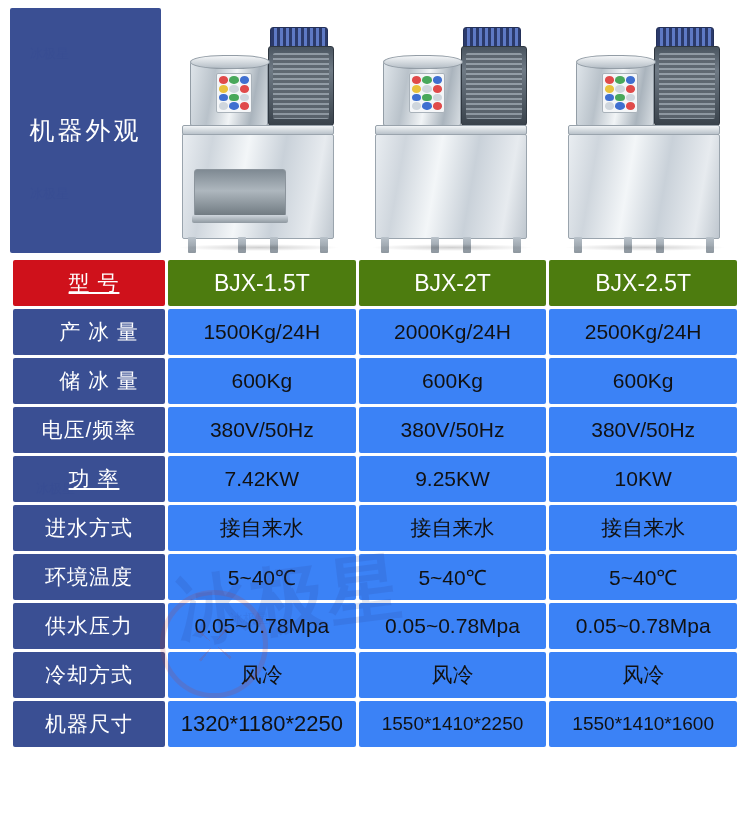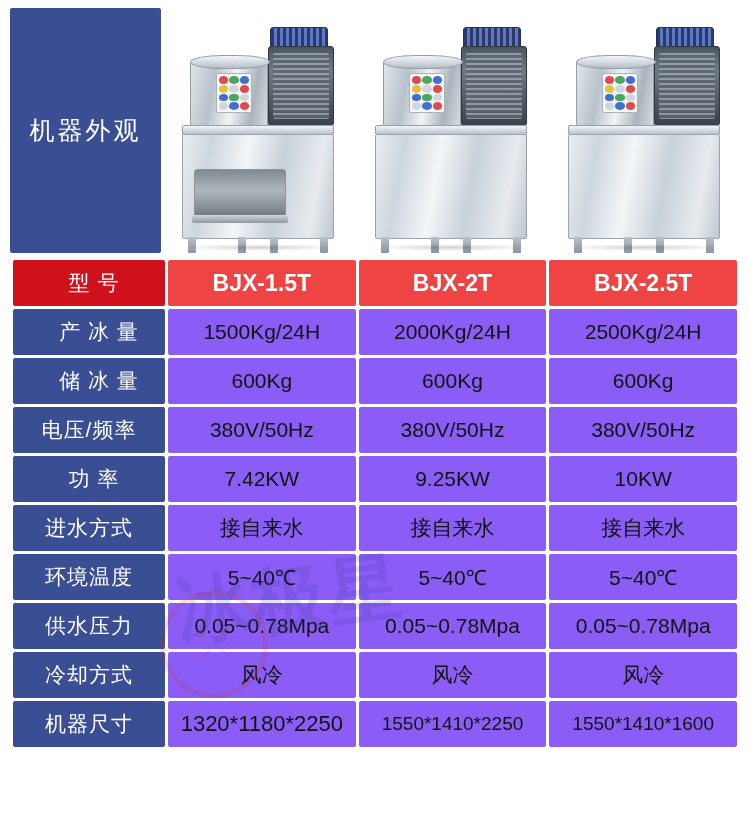--- a/index.html
+++ b/index.html
@@ -225,29 +225,29 @@
   td.rowhead {
     width: 152px;
     background: #3a4f93;
     color: #fff;
     font-size: 21px;
     text-align: center;
     letter-spacing: 1px;
     border-radius: 2px;
   }
   tr.header td.rowhead { background: #cf111b; }
-  tr.header td.val { background: #ef4444; color: #fff; font-size: 23px; font-weight: bold; }
+  tr.header td.val { background: #4d7c0f; color: #fff; font-size: 23px; font-weight: normal; }
   td.val {
-    background: #8b5cf6;
+    background: #3b82f6;
     color: #111;
     font-size: 21px;
     text-align: center;
     border-radius: 2px;
   }
-  .sp { letter-spacing: 10px; padding-left: 10px; }
+  .sp { letter-spacing: 10px; padding-left: 10px; text-decoration: underline; }
   .sp2 { letter-spacing: 4px; padding-left: 20px; }
 </style>
 </head>
 <body>
 
 <div class="sheet">
 
   <div class="watermark">
     <div class="wm-main">
       <div class="wm-text">冰极星</div>

